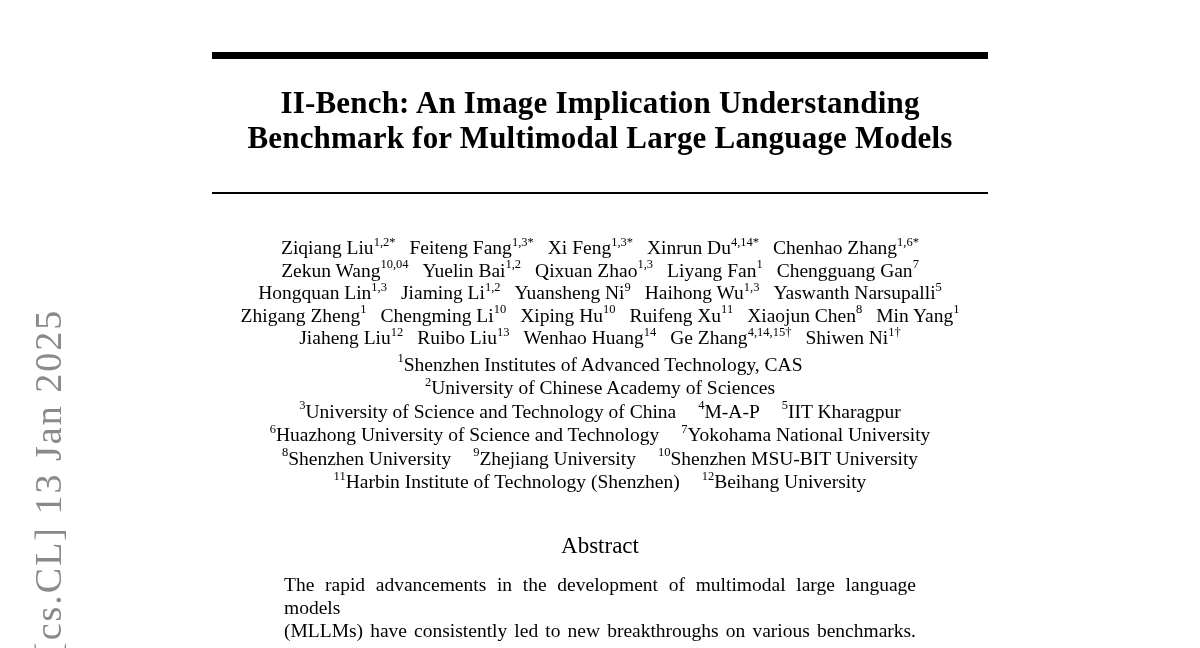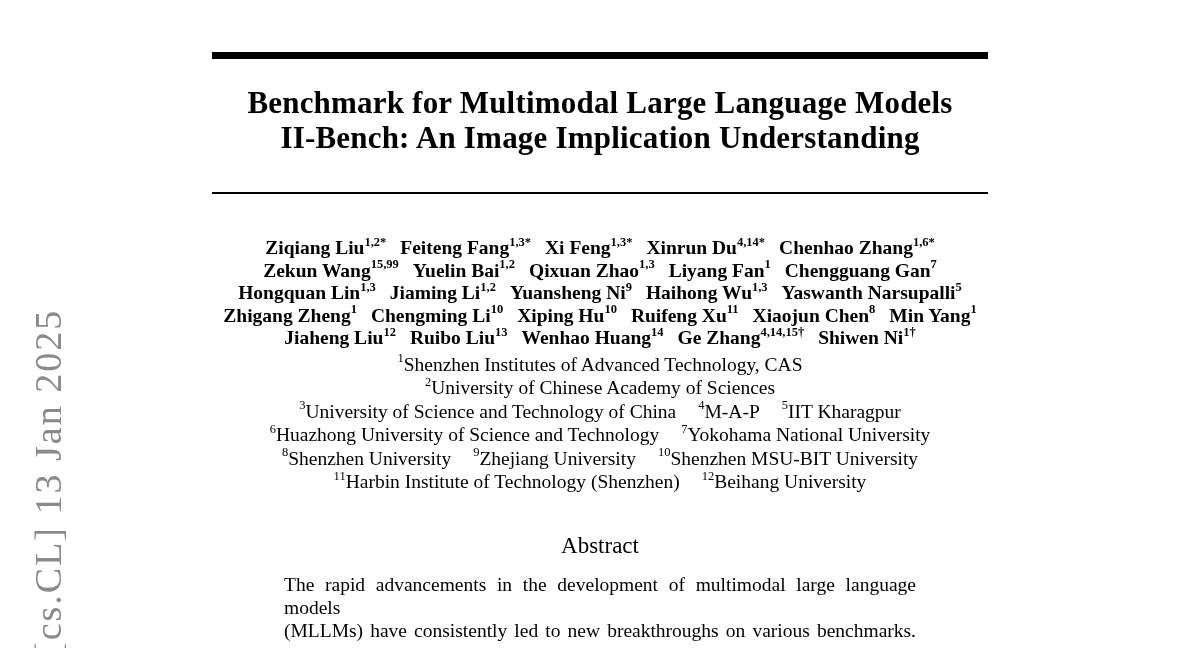--- a/index.html
+++ b/index.html
@@ -30,21 +30,21 @@
     font-size:31px;
     line-height:35px;
     font-weight:bold;
     text-align:center;
     letter-spacing:0.2px;
   }
   .authors{margin-top:43px;text-align:center;}
   .author-line{
     line-height:22.5px;
     font-size:19.5px;
-    font-weight:bold;
+    font-weight:normal;
     white-space:nowrap;
   }
   .author{display:inline-block;margin:0 7px;}
   .author sup{font-size:12.5px;position:relative;top:-1px;line-height:0;}
   .affiliations{margin-top:3px;text-align:center;}
   .affiliation-line{
     line-height:23.5px;
     font-size:19.5px;
     white-space:nowrap;
   }
@@ -71,29 +71,29 @@
 
 <div class="page">
 
   <div class="watermark" style="color: rgb(138, 138, 138);">[cs.CL] 13 Jan 2025</div>
 
   <div class="content">
 
     <div class="rule-thick"></div>
 
     <div class="paper-title">
+      <div>II-Bench: An Image Implication Understanding</div>
       <div>Benchmark for Multimodal Large Language Models</div>
-      <div>II-Bench: An Image Implication Understanding</div>
     </div>
 
     <div class="rule-thin"></div>
 
     <div class="authors">
         <div class="author-line"><span class="author">Ziqiang Liu<sup>1,2*</sup></span><span class="author">Feiteng Fang<sup>1,3*</sup></span><span class="author">Xi Feng<sup>1,3*</sup></span><span class="author">Xinrun Du<sup>4,14*</sup></span><span class="author">Chenhao Zhang<sup>1,6*</sup></span></div>
-        <div class="author-line"><span class="author">Zekun Wang<sup>15,99</sup></span><span class="author">Yuelin Bai<sup>1,2</sup></span><span class="author">Qixuan Zhao<sup>1,3</sup></span><span class="author">Liyang Fan<sup>1</sup></span><span class="author">Chengguang Gan<sup>7</sup></span></div>
+        <div class="author-line"><span class="author">Zekun Wang<sup>10,04</sup></span><span class="author">Yuelin Bai<sup>1,2</sup></span><span class="author">Qixuan Zhao<sup>1,3</sup></span><span class="author">Liyang Fan<sup>1</sup></span><span class="author">Chengguang Gan<sup>7</sup></span></div>
         <div class="author-line"><span class="author">Hongquan Lin<sup>1,3</sup></span><span class="author">Jiaming Li<sup>1,2</sup></span><span class="author">Yuansheng Ni<sup>9</sup></span><span class="author">Haihong Wu<sup>1,3</sup></span><span class="author">Yaswanth Narsupalli<sup>5</sup></span></div>
         <div class="author-line"><span class="author">Zhigang Zheng<sup>1</sup></span><span class="author">Chengming Li<sup>10</sup></span><span class="author">Xiping Hu<sup>10</sup></span><span class="author">Ruifeng Xu<sup>11</sup></span><span class="author">Xiaojun Chen<sup>8</sup></span><span class="author">Min Yang<sup>1</sup></span></div>
         <div class="author-line"><span class="author">Jiaheng Liu<sup>12</sup></span><span class="author">Ruibo Liu<sup>13</sup></span><span class="author">Wenhao Huang<sup>14</sup></span><span class="author">Ge Zhang<sup>4,14,15†</sup></span><span class="author">Shiwen Ni<sup>1†</sup></span></div>
       </div>
 
     <div class="affiliations">
         <div class="affiliation-line"><span class="affil-seg"><sup>1</sup>Shenzhen Institutes of Advanced Technology, CAS</span></div>
         <div class="affiliation-line"><span class="affil-seg"><sup>2</sup>University of Chinese Academy of Sciences</span></div>
         <div class="affiliation-line"><span class="affil-seg"><sup>3</sup>University of Science and Technology of China</span><span class="affil-seg"><sup>4</sup>M-A-P</span><span class="affil-seg"><sup>5</sup>IIT Kharagpur</span></div>
         <div class="affiliation-line"><span class="affil-seg"><sup>6</sup>Huazhong University of Science and Technology</span><span class="affil-seg"><sup>7</sup>Yokohama National University</span></div>

